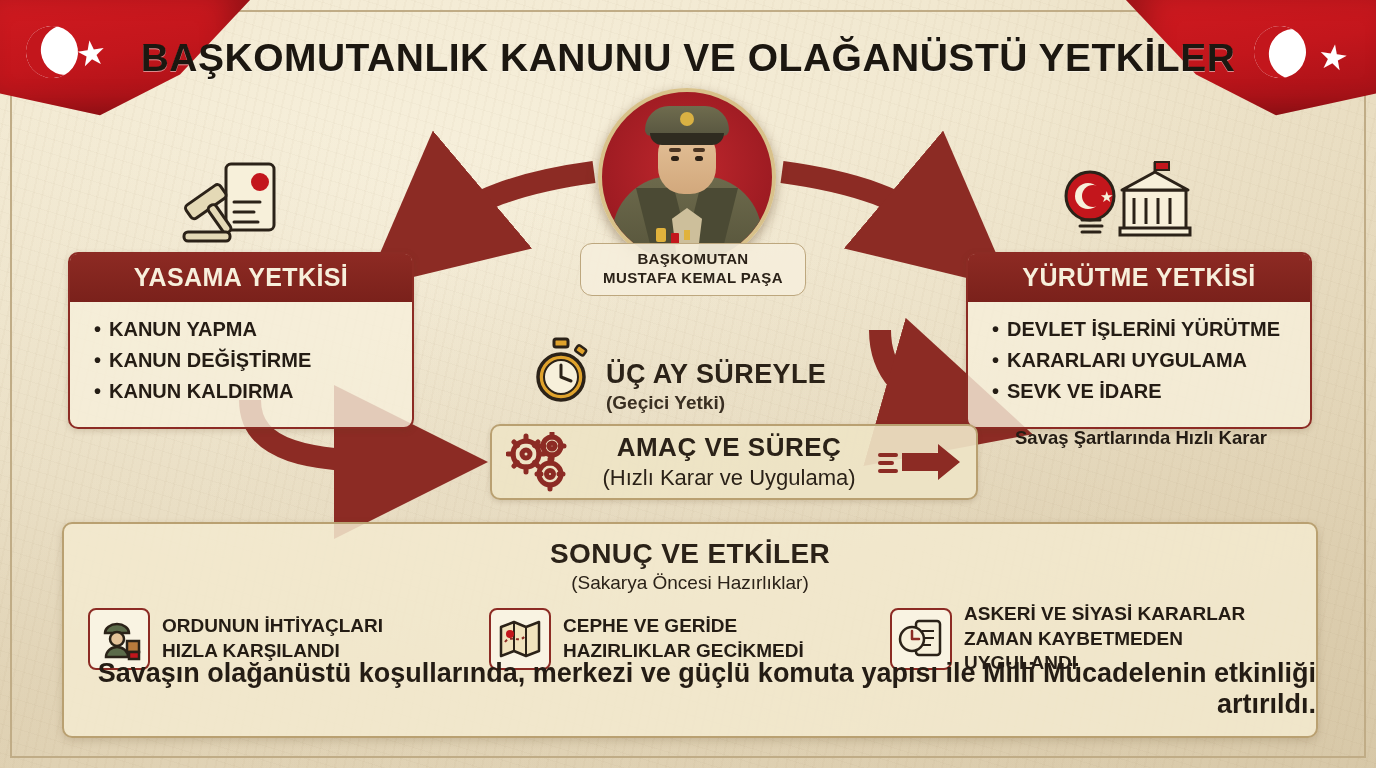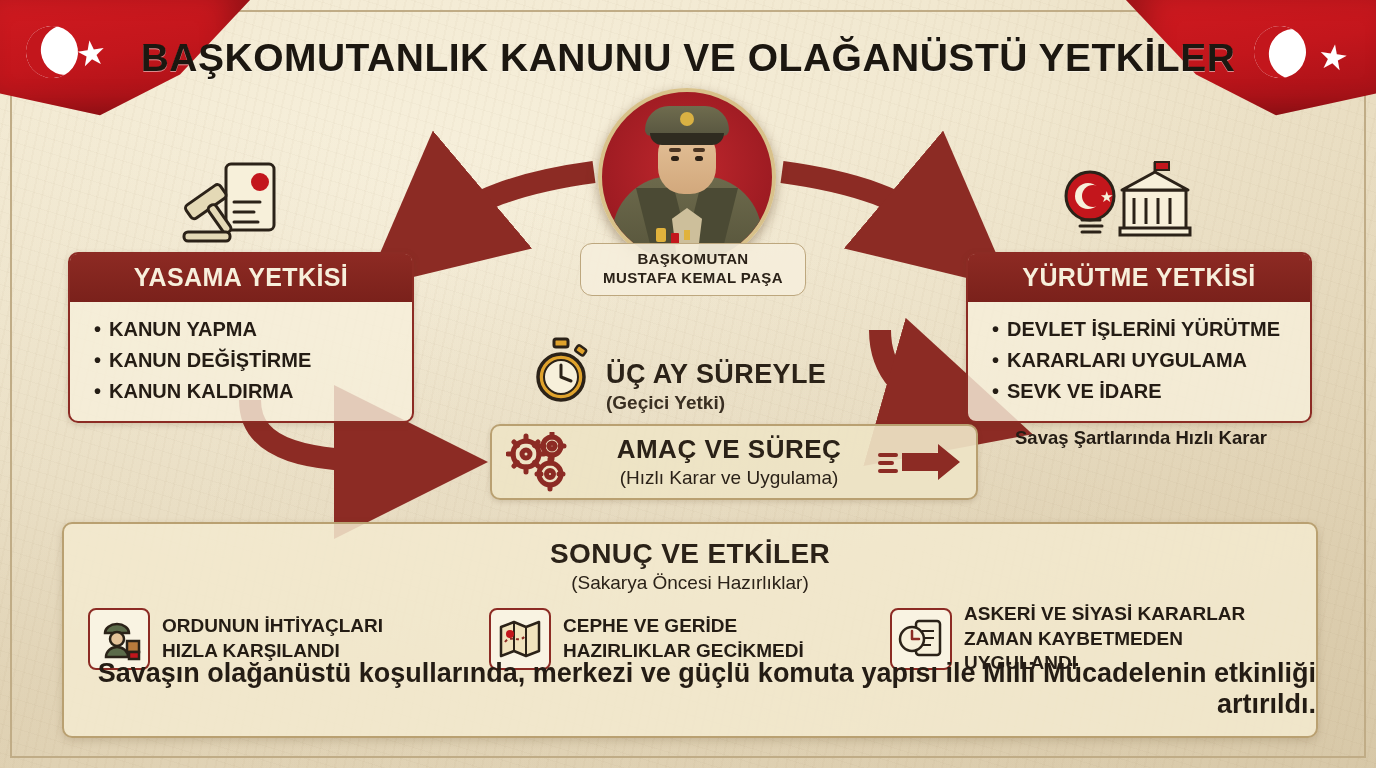--- a/index.html
+++ b/index.html
@@ -207,21 +207,21 @@
     font-size: 25px;
     font-weight: bold;
     text-align: center;
     padding: 9px 6px 10px;
     border-radius: 7px 7px 0 0;
     letter-spacing: 0.4px;
   }
   .box-list {
     list-style: none;
     margin: 0;
-    padding: 12px 18px 14px 24px;
+    padding: 12px 18px 20px 24px;
     font-size: 20px;
     font-weight: bold;
     line-height: 1.55;
     color: #241c14;
   }
   .box-list li::before {
     content: "•";
     margin-right: 8px;
   }
 
@@ -256,21 +256,21 @@
     border-radius: 10px;
     display: flex;
     align-items: center;
     padding: 0 14px;
     box-sizing: border-box;
     box-shadow: 0 2px 5px rgba(90,60,30,0.16);
     margin-left: 47px;
   }
   #amac .labels { flex: 1; text-align: center; line-height: 1.15; }
   #amac .t1 { font-size: 26px; font-weight: bold; letter-spacing: 0.5px; }
-  #amac .t2 { font-size: 19px; margin-top: 2px; }
+  #amac .t2 { font-size: 22px; margin-top: 2px; }
 
   
   #hizli-notes {
     position: absolute;
     left: 960px; top: 424px;
     width: 362px;
     font-size: 18.5px;
     font-weight: bold;
     line-height: 1.55;
     color: #241c14;

